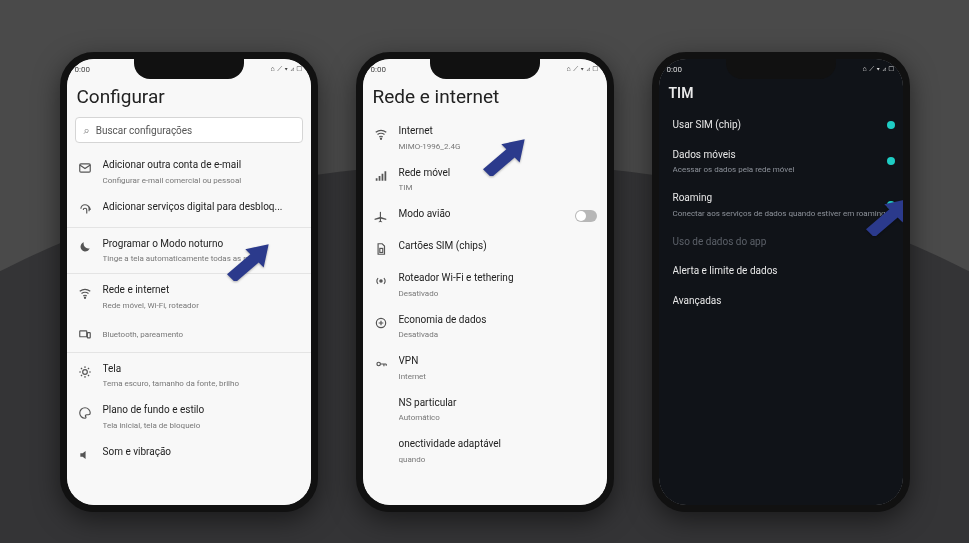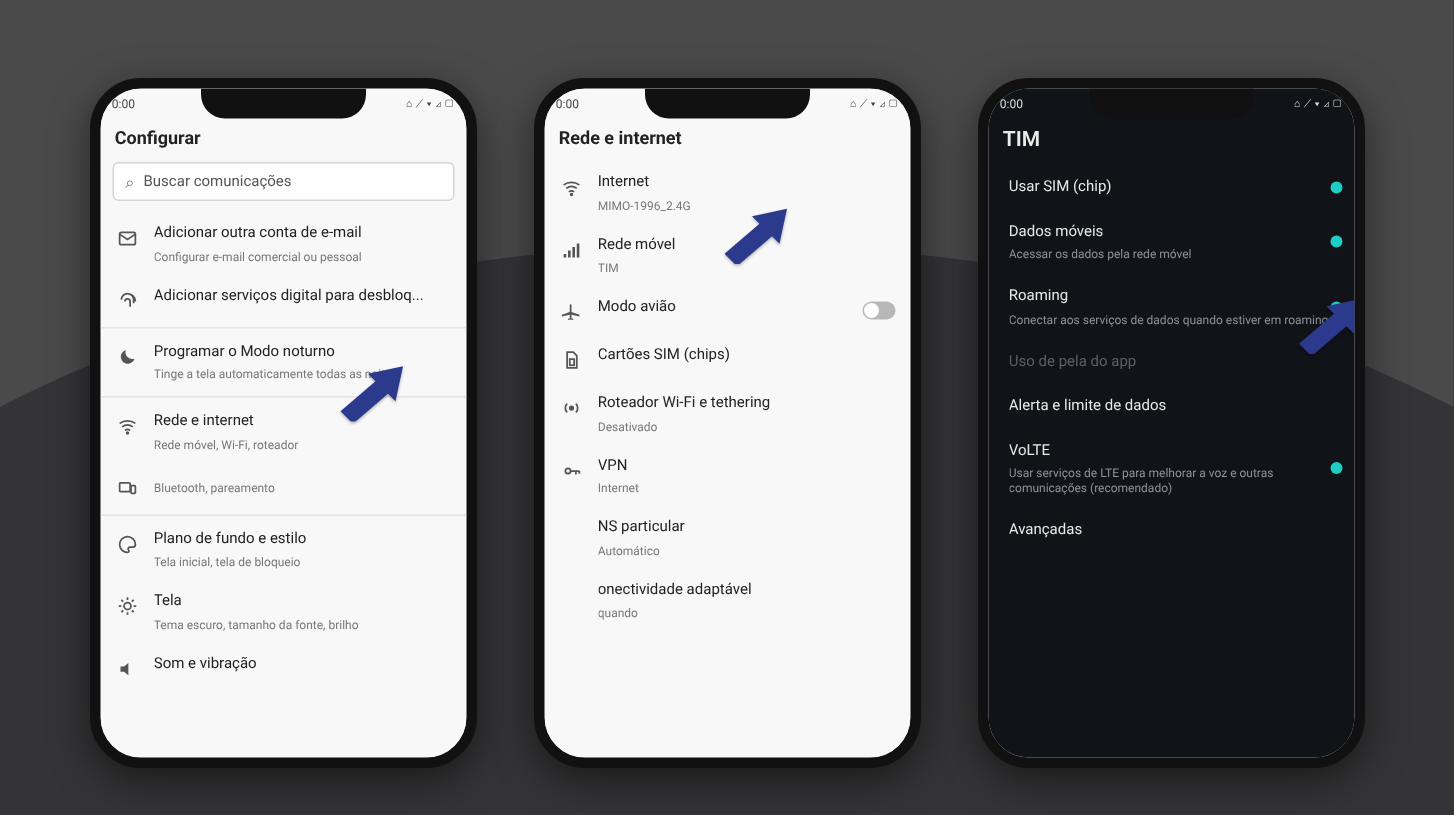--- a/index.html
+++ b/index.html
@@ -24,21 +24,21 @@
     display: flex;
     justify-content: center;
     gap: 38px;
     padding-top: 52px;
   }
   .phone {
     width: 258px;
     height: 460px;
     border: 7px solid #111;
     border-radius: 34px;
-    background: #a3a3a3;
+    background: #000000;
     position: relative;
     box-shadow: 0 8px 26px rgba(0,0,0,.5), inset 0 0 0 2px #c7c7c7;
     overflow: hidden;
   }
   .notch {
     position: absolute;
     top: 0; left: 50%; transform: translateX(-50%);
     width: 110px; height: 20px;
     background: #111;
     border-radius: 0 0 16px 16px;
@@ -57,22 +57,22 @@
     align-items: center;
     padding: 0 8px;
     font-size: 8px;
     color: #444;
   }
   .s-icons { display: flex; gap: 3px; align-items: center; font-size: 7px; letter-spacing: .3px; }
   .dark .statusbar { color: #ddd; }
   .dark .screen { background: #101318; }
   .header {
     padding: 6px 10px 9px;
-    font-size: 12px;
-    font-weight: 700;
+    font-size: 19px;
+    font-weight: 400;
     color: #222;
   }
   .dark .header { color: #eaeaea; font-size: 14px; font-weight: 600; }
   .searchbar {
     margin: 0 8px 8px;
     height: 26px;
     border: 1px solid #d5d5d5;
     border-radius: 4px;
     background: #fff;
     display: flex;
@@ -159,21 +159,21 @@
   <div class="phone">
     <div class="notch"></div>
     <div class="screen">
       <div class="statusbar">
         <span>0:00</span>
         <span class="s-icons">⌂ ⟋ ▾ ◿ ▢</span>
       </div>
       <div class="header">Configurar</div>
       <div class="searchbar">
         <span class="mag">⌕</span>
-        <span>Buscar comunicações</span>
+        <span>Buscar configurações</span>
       </div>
       <div class="list">
         <div class="item">
           <span class="ic">
               <svg viewBox="0 0 24 24" fill="none" stroke="currentColor" stroke-width="2">
                 <rect x="3" y="5" width="18" height="14" rx="2"></rect>
                 <path d="M3 7l9 6 9-6"></path>
               </svg>
             </span>
           <span class="txt">
@@ -224,38 +224,38 @@
               </svg>
             </span>
           <span class="txt">
               <div class="s">Bluetooth, pareamento</div>
             </span>
         </div>
         <div class="sep"></div>
         <div class="item">
           <span class="ic">
               <svg viewBox="0 0 24 24" fill="none" stroke="currentColor" stroke-width="2">
+                <circle cx="12" cy="12" r="4"></circle>
+                <path d="M12 2v3M12 19v3M2 12h3M19 12h3M5 5l2 2M17 17l2 2M17 7l2-2M5 19l2-2"></path>
+              </svg>
+            </span>
+          <span class="txt">
+              <div class="t">Tela</div>
+              <div class="s">Tema escuro, tamanho da fonte, brilho</div>
+            </span>
+        </div>
+        <div class="item">
+          <span class="ic">
+              <svg viewBox="0 0 24 24" fill="none" stroke="currentColor" stroke-width="2">
                 <path d="M12 3a9 9 0 100 18c2 0 2-2 1-3s0-3 2-3h3a3 3 0 003-3 9 9 0 00-9-9z"></path>
               </svg>
             </span>
           <span class="txt">
               <div class="t">Plano de fundo e estilo</div>
               <div class="s">Tela inicial, tela de bloqueio</div>
-            </span>
-        </div>
-        <div class="item">
-          <span class="ic">
-              <svg viewBox="0 0 24 24" fill="none" stroke="currentColor" stroke-width="2">
-                <circle cx="12" cy="12" r="4"></circle>
-                <path d="M12 2v3M12 19v3M2 12h3M19 12h3M5 5l2 2M17 17l2 2M17 7l2-2M5 19l2-2"></path>
-              </svg>
-            </span>
-          <span class="txt">
-              <div class="t">Tela</div>
-              <div class="s">Tema escuro, tamanho da fonte, brilho</div>
             </span>
         </div>
         <div class="item">
           <span class="ic">
               <svg viewBox="0 0 24 24" fill="currentColor">
                 <path d="M4 9v6h4l5 4V5L8 9H4z"></path>
               </svg>
             </span>
           <span class="txt">
               <div class="t">Som e vibração</div>
@@ -333,20 +333,32 @@
               </svg>
             </span>
           <span class="txt">
               <div class="t">Roteador Wi-Fi e tethering</div>
               <div class="s">Desativado</div>
             </span>
         </div>
         <div class="item">
           <span class="ic">
               <svg viewBox="0 0 24 24" fill="none" stroke="currentColor" stroke-width="2">
+                <circle cx="12" cy="12" r="8"></circle>
+                <path d="M12 8v8M8 12h8"></path>
+              </svg>
+            </span>
+          <span class="txt">
+              <div class="t">Economia de dados</div>
+              <div class="s">Desativada</div>
+            </span>
+        </div>
+        <div class="item">
+          <span class="ic">
+              <svg viewBox="0 0 24 24" fill="none" stroke="currentColor" stroke-width="2">
                 <circle cx="8" cy="12" r="3"></circle>
                 <path d="M11 12h10M17 12v4M21 12v3"></path>
               </svg>
             </span>
           <span class="txt">
               <div class="t">VPN</div>
               <div class="s">Internet</div>
             </span>
         </div>
         <div class="item">
@@ -396,34 +408,27 @@
         </div>
         <div class="item">
           <span class="txt">
               <div class="t">Roaming</div>
               <div class="s" style="white-space:normal">Conectar aos serviços de dados quando estiver em roaming</div>
             </span>
           <span class="dtoggle"></span>
         </div>
         <div class="item disabled">
           <span class="txt">
-              <div class="t">Uso de pela do app</div>
+              <div class="t">Uso de dados do app</div>
             </span>
         </div>
         <div class="item">
           <span class="txt">
               <div class="t">Alerta e limite de dados</div>
             </span>
-        </div>
-        <div class="item">
-          <span class="txt">
-              <div class="t">VoLTE</div>
-              <div class="s" style="white-space:normal">Usar serviços de LTE para melhorar a voz e outras comunicações (recomendado)</div>
-            </span>
-          <span class="dtoggle"></span>
         </div>
         <div class="item">
           <span class="txt">
               <div class="t">Avançadas</div>
             </span>
         </div>
         <div class="arrow" style="left:202px; top:135px;">
           <svg viewBox="0 0 60 50">
               <path d="M6 42 L34 18 L28 12 L56 6 L50 34 L44 28 L16 52 Z" fill="#2b3a8c"></path>
             </svg>

